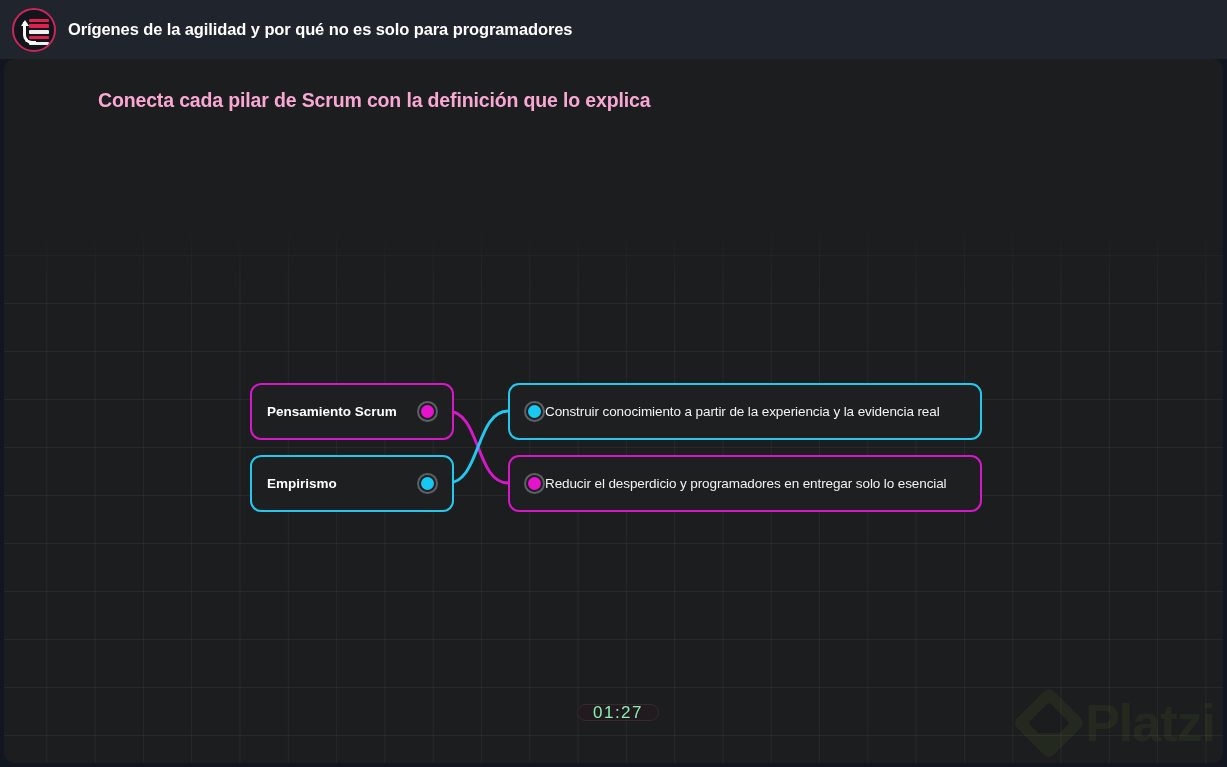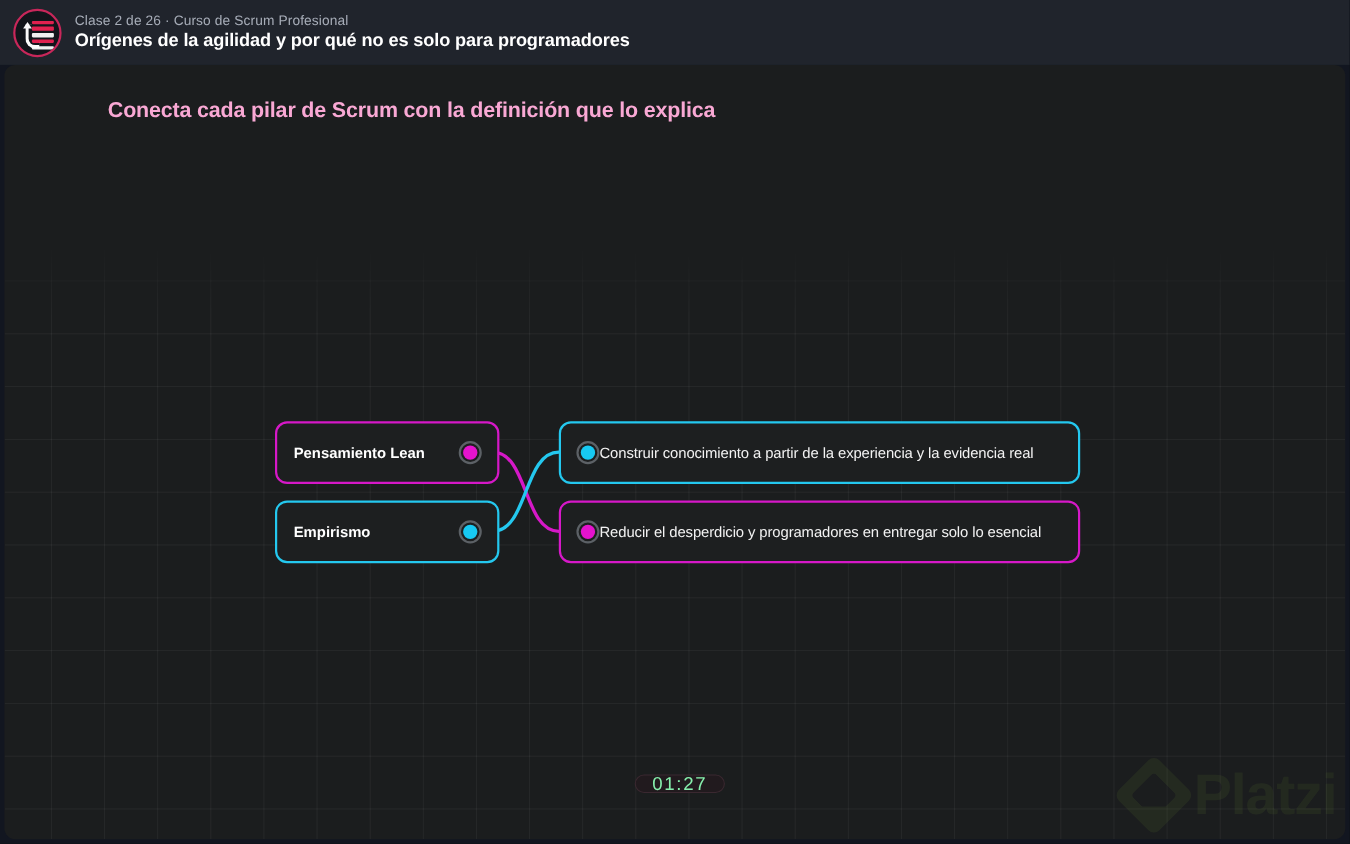--- a/index.html
+++ b/index.html
@@ -237,21 +237,20 @@
       <div class="logo-bars">
         <i></i>
           <i></i>
           <i class="w"></i>
           <i></i>
           <i class="w"></i>
       </div>
       <div class="logo-arrow"></div>
     </div>
     <div class="header-text">
-      <div class="header-kicker">Clase 2 de 26 · Curso de Scrum Profesional</div>
       <div class="header-title">Orígenes de la agilidad y por qué no es solo para programadores</div>
     </div>
   </div>
 
   <div class="canvas">
     <div class="grid"></div>
 
     <div class="question">Conecta cada pilar de Scrum con la definición que lo explica</div>
 
     <div class="watermark">
@@ -262,21 +261,21 @@
     <div class="board">
 
       <svg class="links" width="1219" height="704" viewBox="0 0 1219 704">
 
         <path d="M 444 352 C 476 352 472 424 504 424" fill="none" stroke="#d618c8" stroke-width="3" stroke-linecap="round"></path>
 
         <path d="M 444 424 C 476 424 472 352 504 352" fill="none" stroke="#24c8ef" stroke-width="3" stroke-linecap="round"></path>
       </svg>
 
       <div class="card card-left magenta" style="left:246px; top:324px;">
-        <span class="card-label">Pensamiento Lean</span>
+        <span class="card-label">Pensamiento Scrum</span>
         <span class="dot magenta">
             <i></i>
           </span>
       </div>
 
       <div class="card card-left cyan" style="left:246px; top:396px;align-items:center;">
         <span class="card-label">Empirismo</span>
         <span class="dot cyan">
             <i></i>
           </span>

